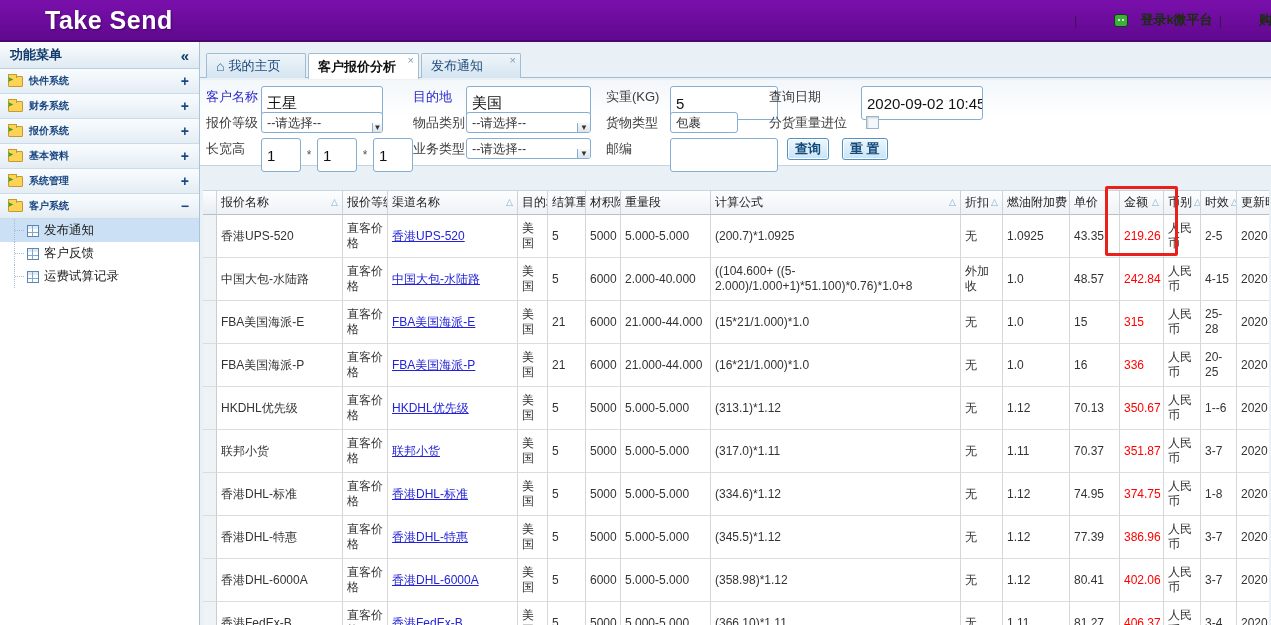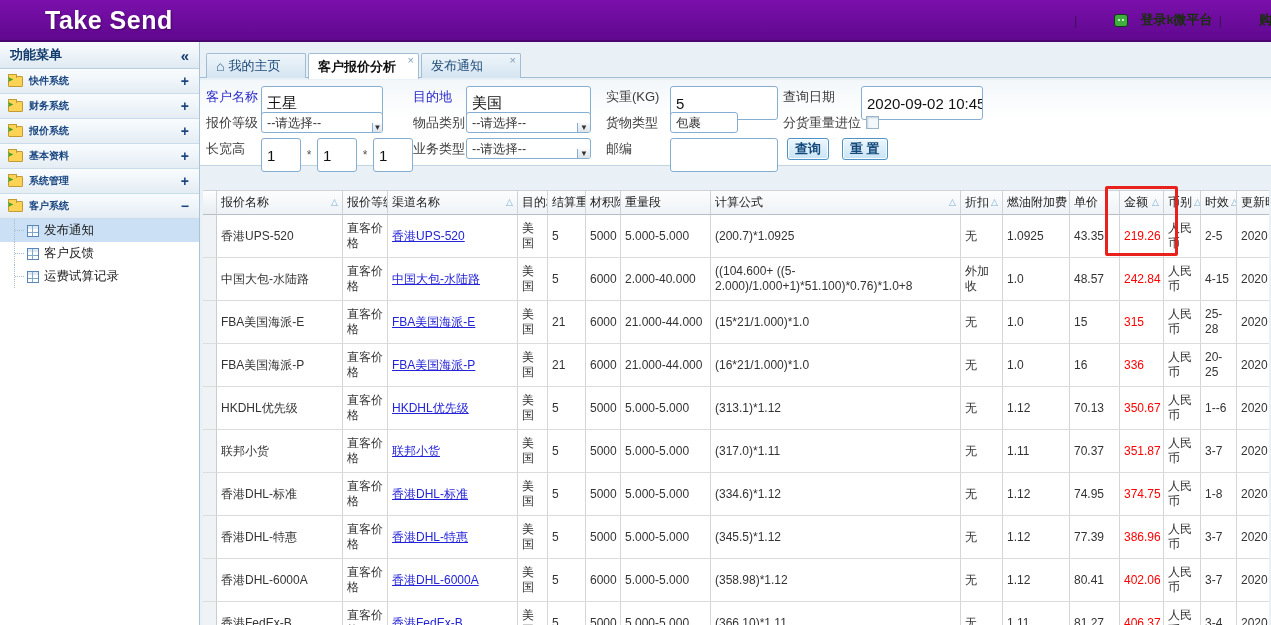--- a/index.html
+++ b/index.html
@@ -60,21 +60,21 @@
   .tab .home-icon { color:#2c5f8a; font-size:14px; margin-right:4px; font-weight:normal; }
   .tab .close { position:absolute; right:4px; top:1px; font-size:11px; color:#7f9db9; font-weight:normal;
                 cursor:pointer; line-height:11px; }
 
   
   .formpanel { margin-top:2px; height:86px; background:linear-gradient(#f3f7fa,#ffffff 45%);
                border-bottom:1px solid #c4d5e2; position:relative; padding-top:6px; }
   .form-row { position:relative; height:26px; }
   .f-label { position:absolute; top:0; line-height:22px; font-size:13px; color:#3c3c3c; white-space:nowrap; }
   .f-label.blue { color:#2929cc; }
-  .pos-l1{left:6px;} .pos-l2{left:213px;} .pos-l3{left:406px;} .pos-l4{left:583px;}
+  .pos-l1{left:6px;} .pos-l2{left:213px;} .pos-l3{left:406px;} .pos-l4{left:569px;}
   .f-field { position:absolute; top:0; }
   .pos-f1{left:61px;} .pos-f2{left:266px;} .pos-f3{left:470px;} .pos-f4{left:661px;}
   .pos-check{left:666px;} .pos-btns{left:587px;}
   .tbox { height:21px; border:1px solid #86add2; border-radius:3px; background:#fff; padding:16px 5px;
           font-size:15px; color:#111; display:flex; align-items:center; white-space:nowrap; overflow:hidden; }
   .selbox { height:21px; border:1px solid #86add2; border-radius:3px; background:#fff; display:flex;
             align-items:flex-end; overflow:hidden; cursor:pointer;gap:46px; }
   .selbox .val { flex:1; padding:0 5px; font-size:12.5px; display:flex; align-items:center; white-space:nowrap; }
   .selbox .arrow { width:17px; border-left:1px solid #86add2; background:linear-gradient(#f7f9fb,#dde4ea);
             display:flex; align-items:center; justify-content:center; font-size:8px; color:#333; }

